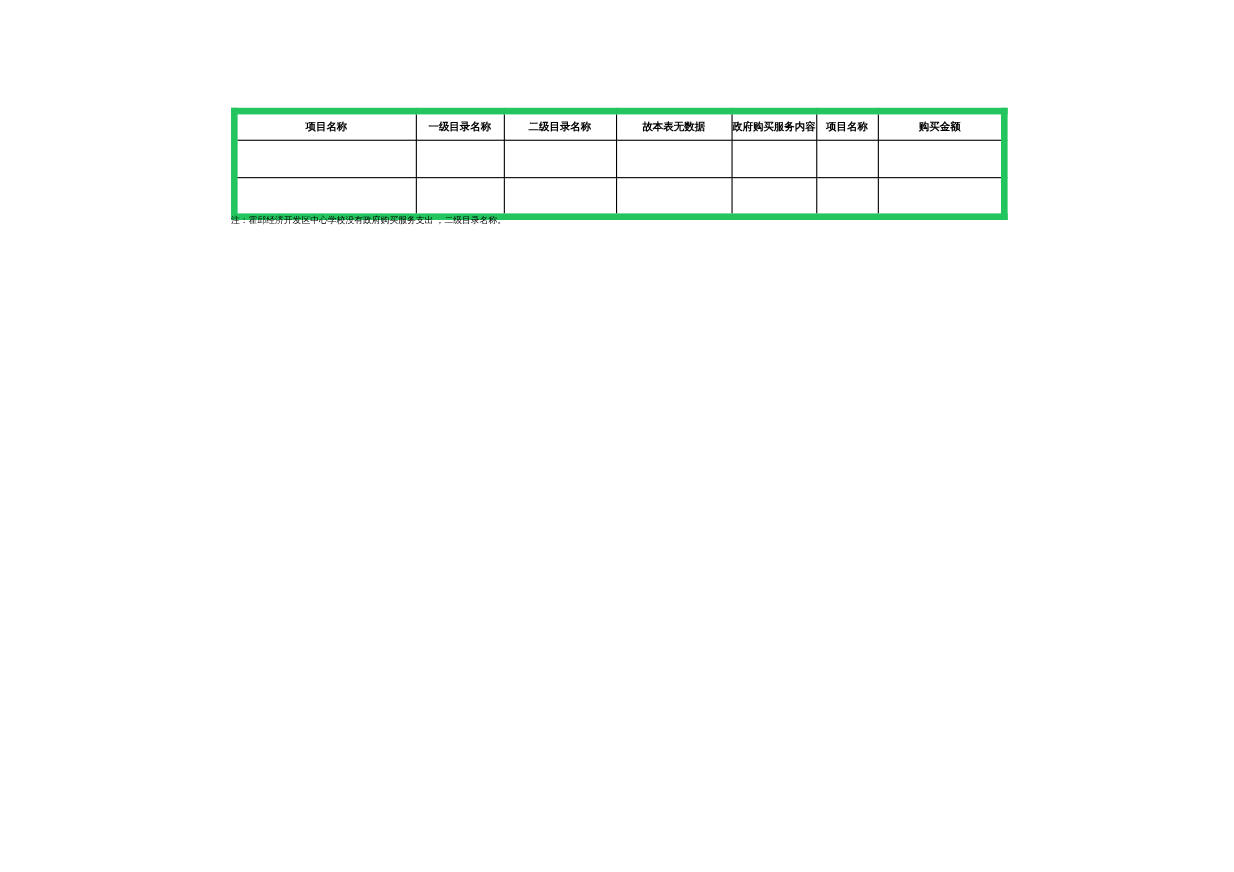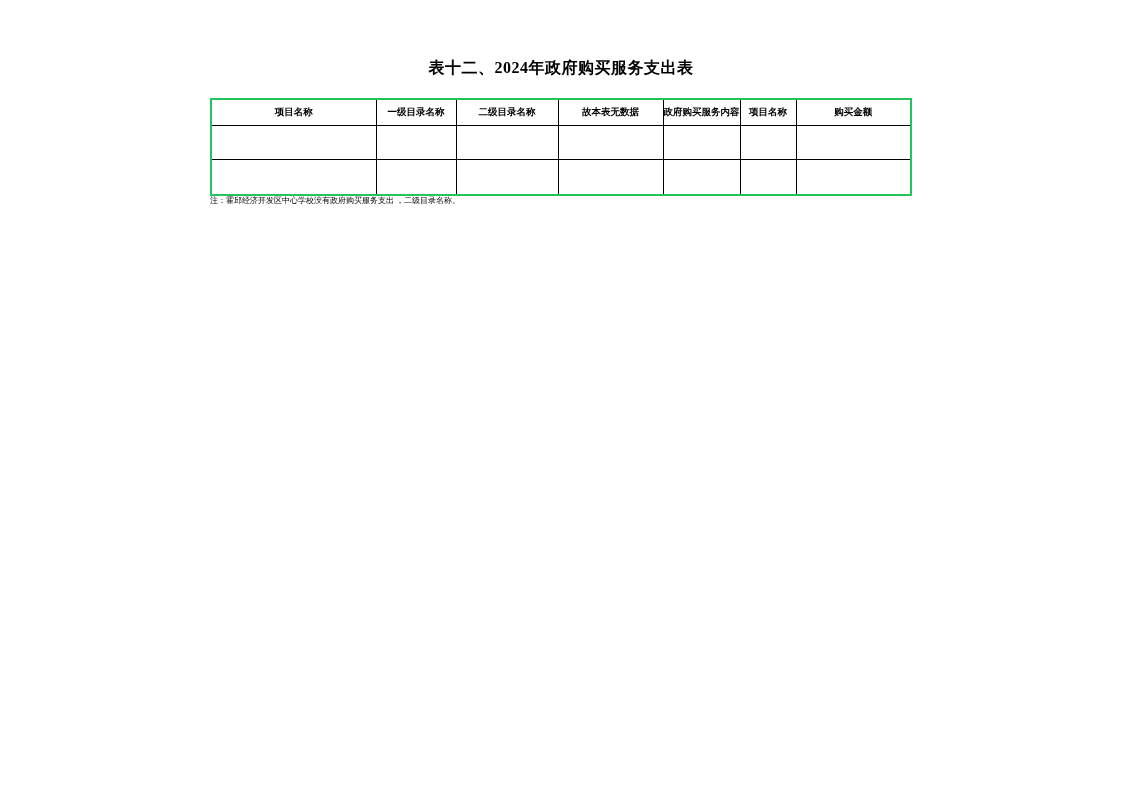--- a/index.html
+++ b/index.html
@@ -32,21 +32,21 @@
     justify-content: space-between;
     font-size: 9.5px;
   }
   .data-table {
     position: absolute;
     top: 98px;
     left: 210px;
     width: 700px;
     border-collapse: collapse;
     table-layout: fixed;
-    border: 2px solid #22c55e;
+    border: 6px solid #22c55e;
   }
   .data-table th, .data-table td {
     border: 1px solid #000000;
     text-align: center;
     vertical-align: middle;
     font-size: 9.5px;
     overflow: hidden;
     white-space: nowrap;
   }
   .data-table thead tr { height: 26px; }
@@ -58,21 +58,20 @@
     top: 195px;
     left: 210px;
     font-size: 8px;
   }
 </style>
 </head>
 <body>
 
 <div class="page">
 
-  <div class="doc-title">表十二、2024年政府购买服务支出表</div>
 
 
   <table class="data-table">
     <colgroup>
       <col style="width:165px">
       <col style="width:80px">
       <col style="width:102px">
       <col style="width:105px">
       <col style="width:77px">
       <col style="width:56px">

